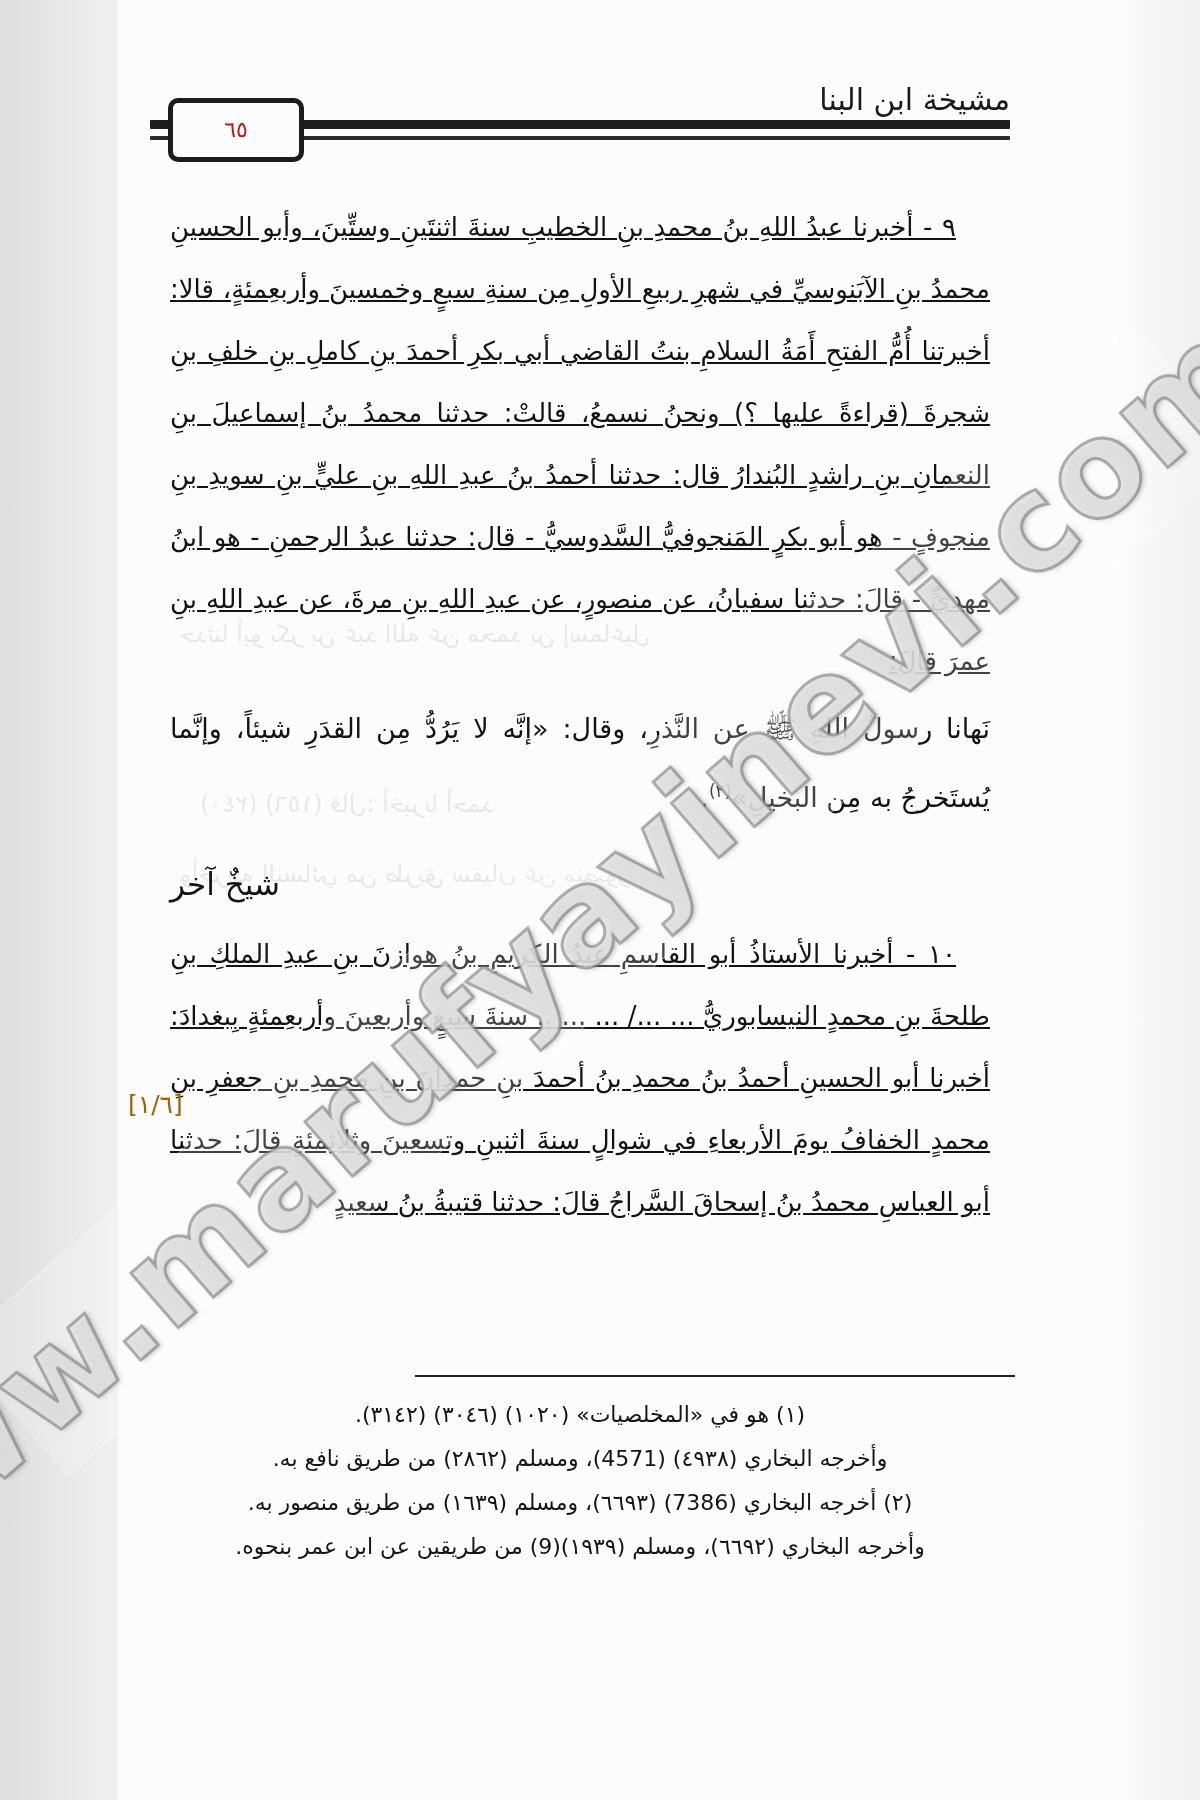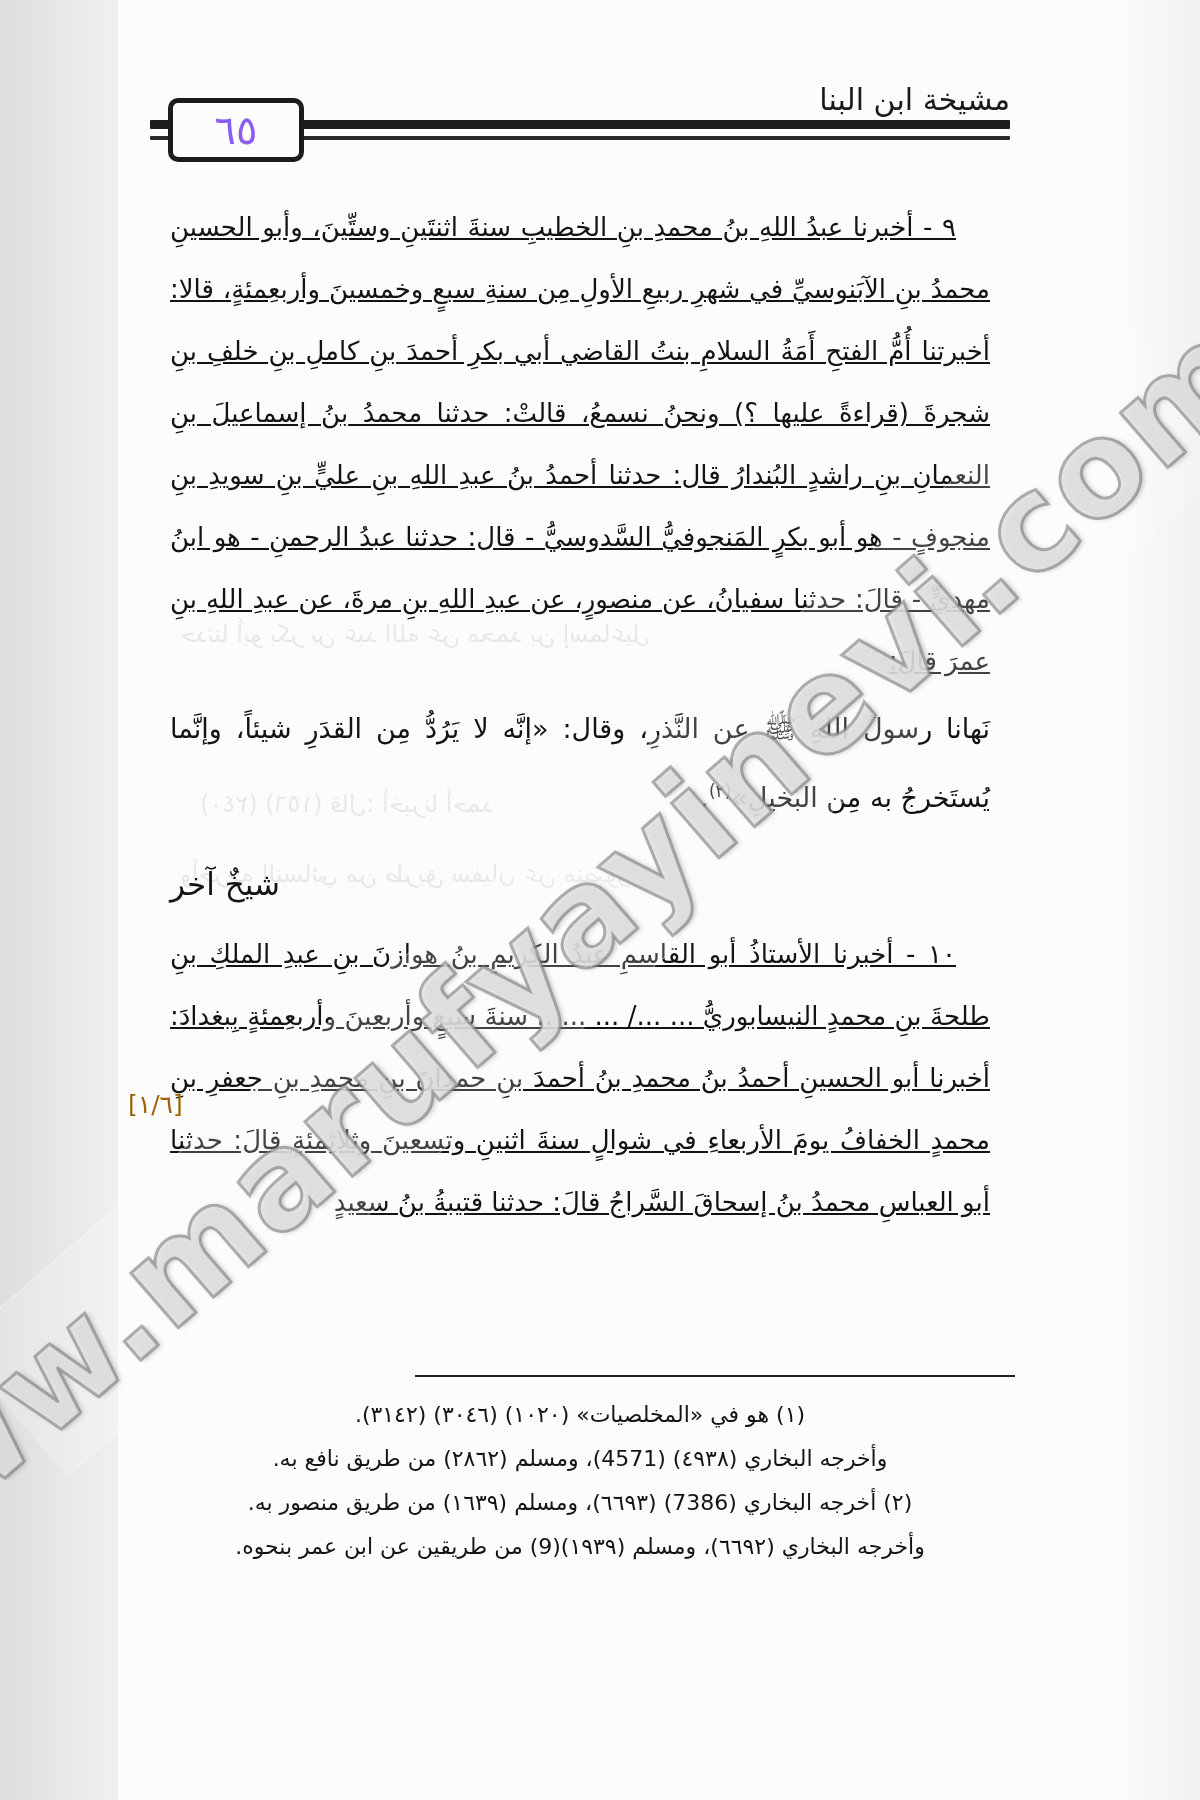--- a/index.html
+++ b/index.html
@@ -77,22 +77,22 @@
     width: 126px;
     height: 54px;
     border: 5px solid #1c1c1c;
     border-radius: 10px;
     background: #fcfcfc;
     display: flex;
     align-items: center;
     justify-content: center;
   }
   .page-num {
-    font-size: 40px;
-    color: #8b5cf6;
+    font-size: 22px;
+    color: #b91c1c;
     letter-spacing: 1px;
     font-family: Liberation Sans, sans-serif;
   }
   .book-title {
     position: absolute;
     top: -14px;
     right: 0;
     font-size: 30px;
     color: #1a1a1a;
     white-space: nowrap;

